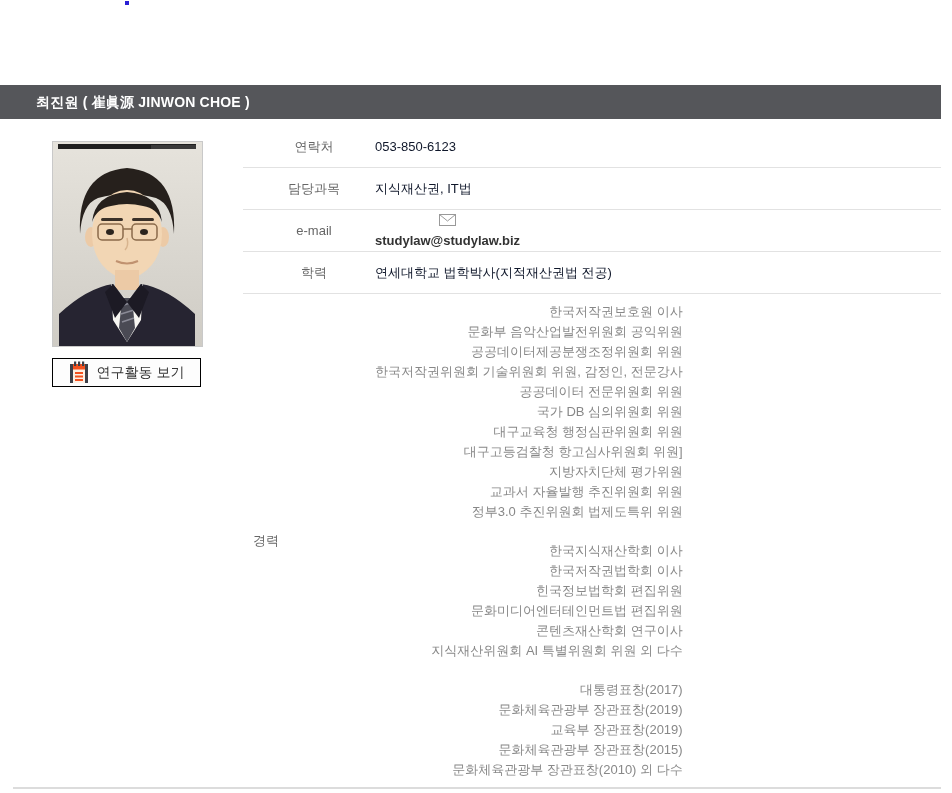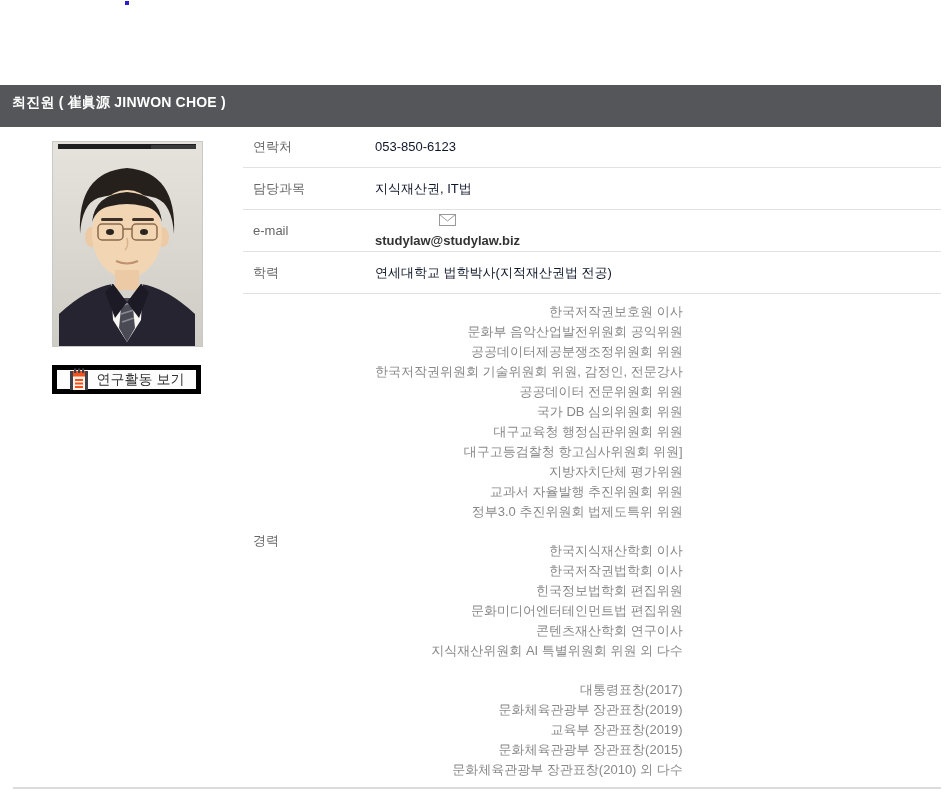--- a/index.html
+++ b/index.html
@@ -21,27 +21,27 @@
     top: 1px;
     width: 4px;
     height: 4px;
     background: #2a1fd4;
   }
   .header-bar {
     position: absolute;
     left: 0;
     top: 85px;
     width: 941px;
-    height: 42px;
+    height: 34px;
     background: #55565a;
     color: #ffffff;
     font-size: 14px;
     font-weight: bold;
     line-height: 34px;
-    padding-left: 12px;
+    padding-left: 36px;
     box-sizing: border-box;
     letter-spacing: 0.2px;
   }
   .content {
     position: absolute;
     left: 0;
     top: 126px;
     width: 941px;
   }
   .left-col {
@@ -51,25 +51,25 @@
     width: 151px;
   }
   .photo-frame {
     width: 149px;
     height: 204px;
     border: 1px solid #c9c9c9;
     background: #dedbd4;
     overflow: hidden;
   }
   .research-btn {
-    margin-top: 18px;
+    margin-top: 11px;
     width: 149px;
     height: 29px;
     box-sizing: border-box;
-    border: 5px solid #000000;
+    border: 1px solid #000000;
     background: #fdfdfd;
     display: flex;
     align-items: center;
     justify-content: center;
     gap: 8px;
     font-size: 14px;
     color: #333333;
     cursor: pointer;
     padding: 0;
     font-family: inherit;
@@ -86,20 +86,21 @@
     height: 41px;
     border-bottom: 1px solid #e2e2e2;
   }
   .info-label {
     width: 132px;
     padding-left: 10px;
     box-sizing: border-box;
     font-size: 13px;
     color: #666666;
     flex: none;
+    text-align: center;
   }
   .info-value {
     font-size: 13px;
     color: #0f172a;
   }
   .email-value {
     display: flex;
     align-items: center;
     gap: 7px;
     font-size: 13px;

